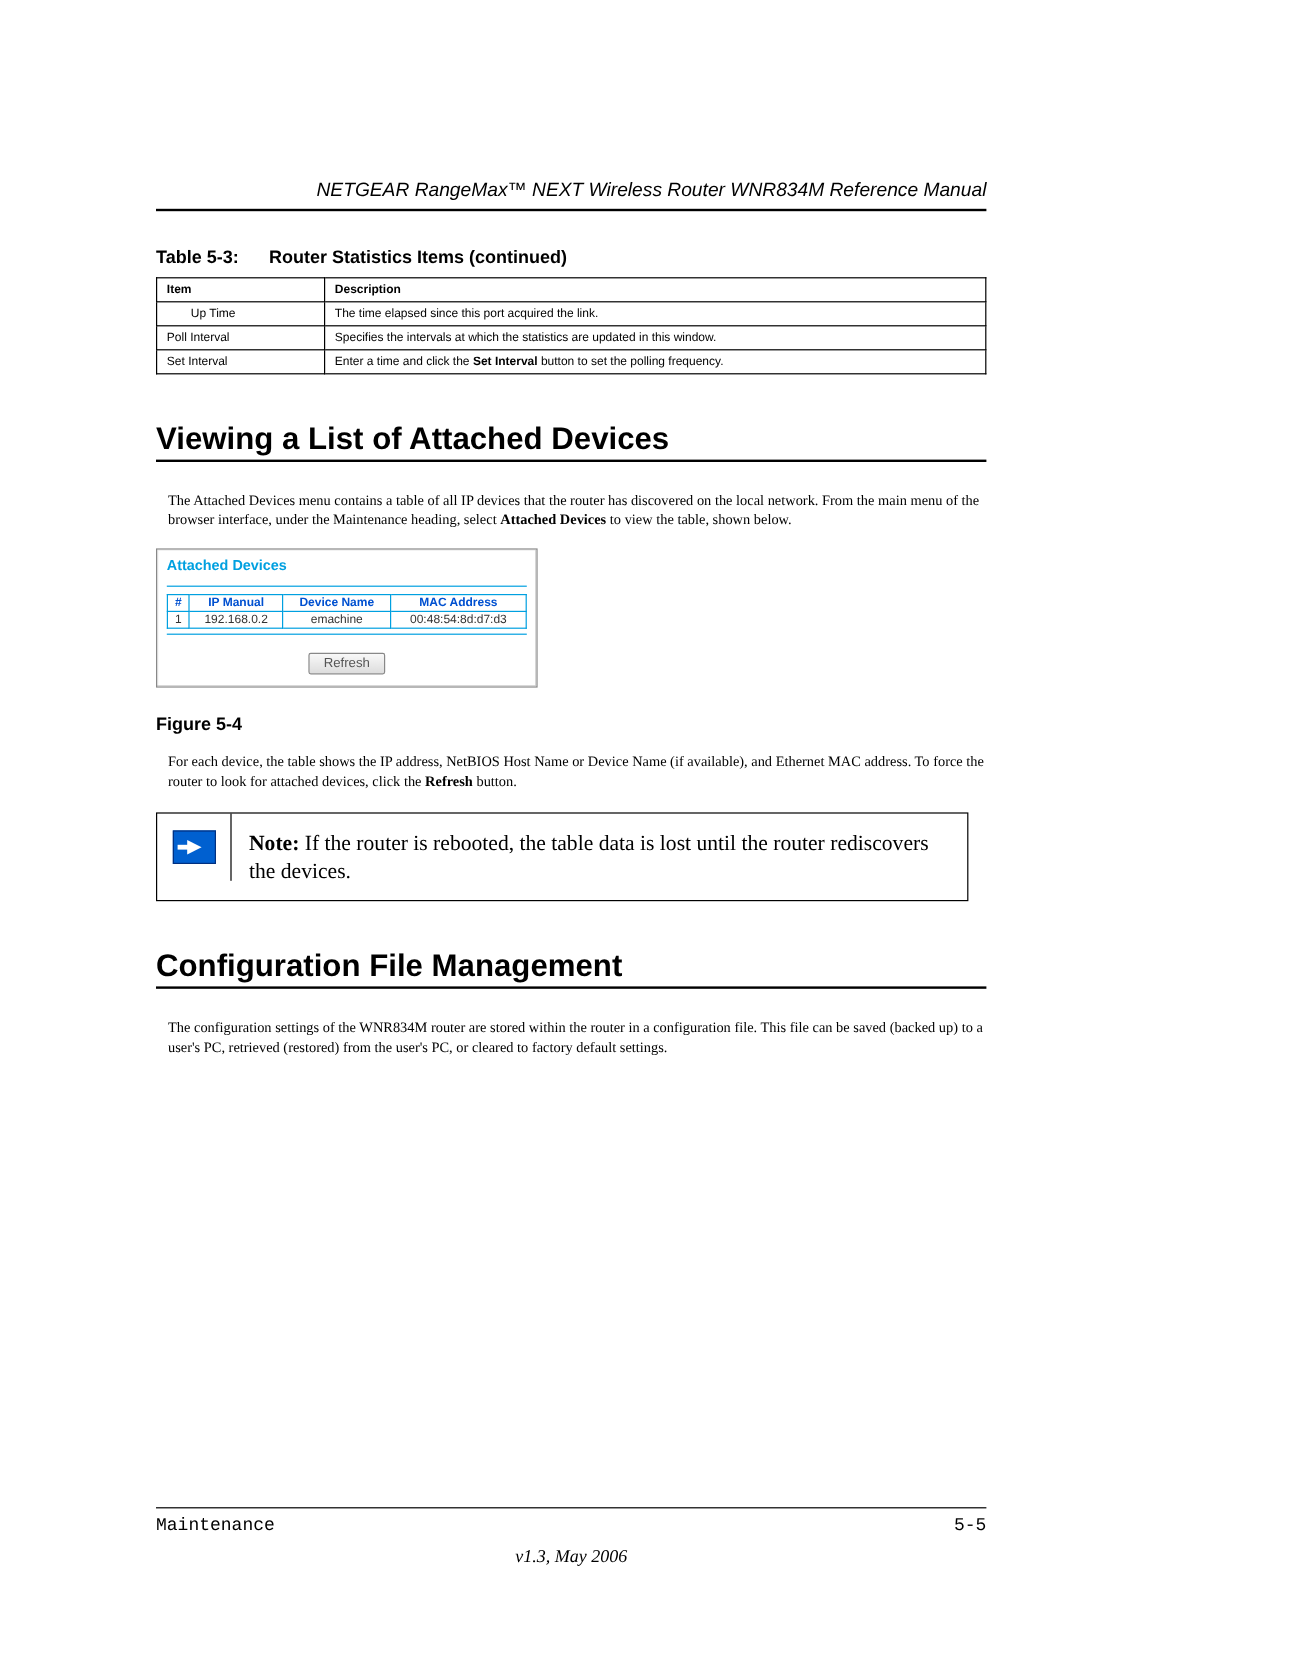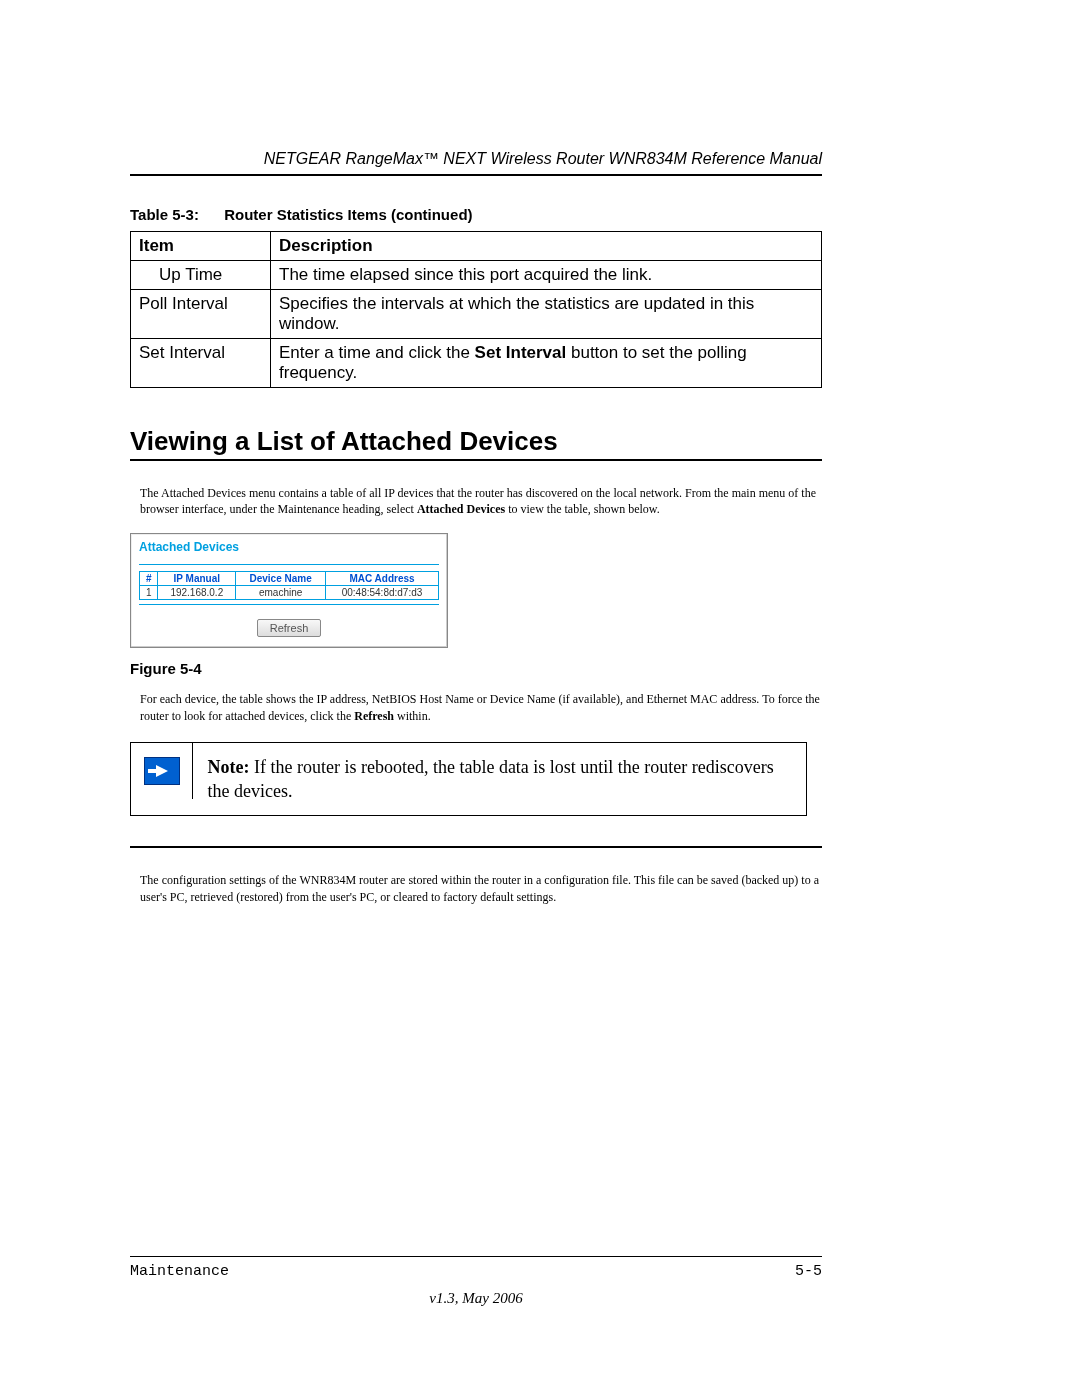--- a/index.html
+++ b/index.html
@@ -33,21 +33,21 @@
     font-family: Arial, Helvetica, sans-serif;
     font-weight: bold;
     font-size: 15px;
     margin-bottom: 8px;
   }
   .table-caption .num { display:inline-block; width:90px; }
   table.stats {
     border-collapse: collapse;
     width: 100%;
     font-family: Arial, Helvetica, sans-serif;
-    font-size: 17px;
+    font-size: 10px;
   }
   table.stats th, table.stats td {
     border: 1px solid #000;
     padding: 4px 8px;
     text-align: left;
     vertical-align: top;
   }
   table.stats th { font-weight: bold; }
   table.stats col.c1 { width: 140px; }
   .indent { padding-left: 28px !important; }
@@ -113,21 +113,21 @@
     padding: 2px 12px;
     background: linear-gradient(#f8f8f8,#ddd);
     border: 1px solid #888;
     border-radius: 2px;
     color: #555;
   }
   .fig-label {
     font-family: Arial, Helvetica, sans-serif;
     font-weight: bold;
     font-size: 15px;
-    margin: 12px 0 14px 0;
+    margin: 22px 0 14px 0;
   }
 
   
   .note-box {
     border: 1px solid #000;
     margin: 18px 15px 30px 0;
     display: flex;
     align-items: flex-start;
   }
   .note-icon-cell {
@@ -254,34 +254,35 @@
         </table>
       <hr class="ad-sep">
       <div class="ad-refresh-row">
         <span class="ad-refresh">Refresh</span>
       </div>
     </div>
   </div>
   <div class="fig-label">Figure 5-4</div>
 
   <p class="body">
-    <span>For each device, the table shows the IP address, NetBIOS Host Name or Device Name (if available), and Ethernet MAC address. To force the router to look for attached devices, click the </span><span class="bold">Refresh</span><span> within.</span>
+    <span>For each device, the table shows the IP address, NetBIOS Host Name or Device Name (if available), and Ethernet MAC address. To force the router to look for attached devices, click the </span><span class="bold">Refresh</span><span> button.</span>
   </p>
 
   <div class="note-box">
     <div class="note-icon-cell">
       <div class="note-icon">
         <div class="note-arrow"></div>
       </div>
     </div>
     <div class="note-text">
       <span class="bold">Note: </span><span>If the router is rebooted, the table data is lost until the router rediscovers the devices.</span>
     </div>
   </div>
 
+  <h2 class="section">Configuration File Management</h2>
   <hr class="section-rule">
 
   <p class="body">The configuration settings of the WNR834M router are stored within the router in a configuration file. This file can be saved (backed up) to a user's PC, retrieved (restored) from the user's PC, or cleared to factory default settings.</p>
 
   <div class="footer">
     <hr class="footer-rule">
     <div class="footer-row">
       <span>Maintenance</span>
       <span>5-5</span>
     </div>

